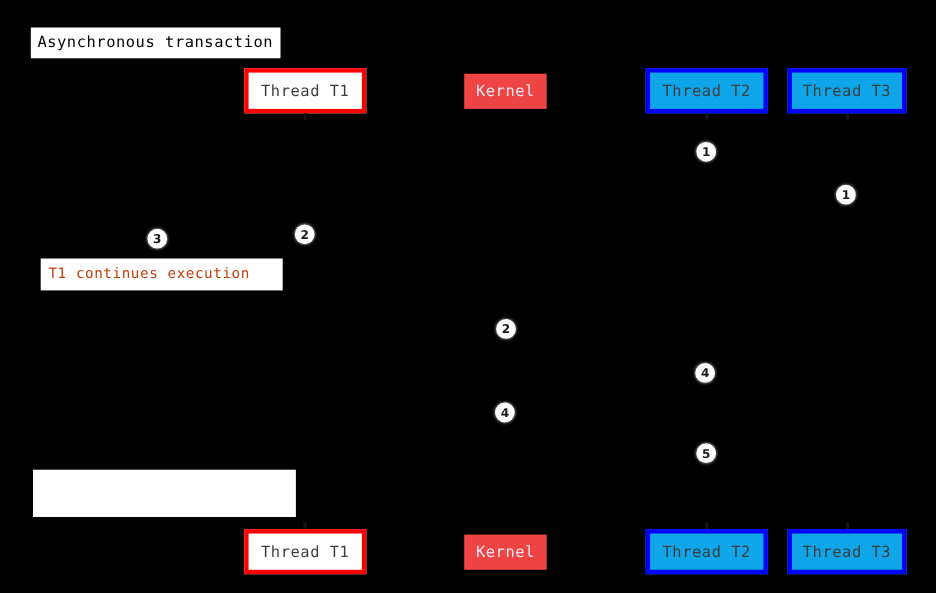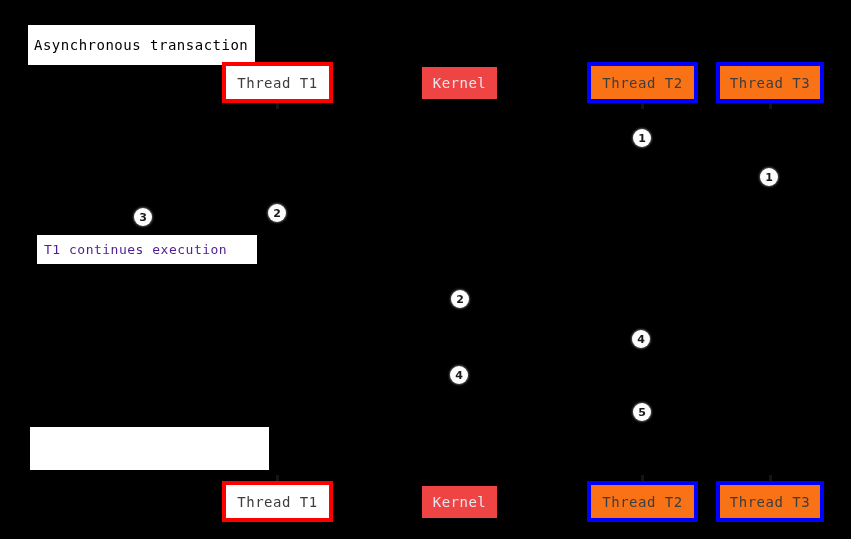--- a/index.html
+++ b/index.html
@@ -48,42 +48,42 @@
     font-size: 14px;
     letter-spacing: 0.5px;
     white-space: pre;
   }
   .participant.red {
     background: #ffffff;
     color: #3d3d3d;
     border: 4px solid #ff0000;
   }
   .participant.blueborder {
-    background: #f97316;
+    background: #0ea5e9;
     color: #3d3d3d;
     border: 4px solid #0000ff;
   }
   .participant.bluefill {
     background: #ef4444;
     color: #e6e6f2;
     border: none;
   }
 
   
   .lifeline-stub {
     position: absolute;
     width: 3px;
     background: #141414;
   }
 
   
   .note-box {
     position: absolute;
     background: #ffffff;
-    color: #4c1d95;
+    color: #c2410c;
     font-family: "DejaVu Sans Mono", monospace;
     font-size: 13px;
     letter-spacing: 0.5px;
     display: flex;
     align-items: center;
     justify-content: flex-start;
     padding: 0 7px;
     box-sizing: border-box;
     white-space: pre;
   }
@@ -108,21 +108,21 @@
     justify-content: center;
     line-height: 1;
     box-shadow: 0 0 2px 1px rgba(255,255,255,0.35);
   }
 </style>
 </head>
 <body>
 
 <div id="canvas">
 
-  <div class="title-box" id="title-box" style="left: 28px; top: 25px; width: 227px; height: 40px;">Asynchronous transaction</div>
+  <div class="title-box" id="title-box" style="left: 28px; top: 25px; width: 227px; height: 28px;">Asynchronous transaction</div>
 
   <div id="participants-top">
       <div class="participant red" style="left: 222px; top: 62px; width: 111px; height: 41px;">Thread T1</div>
       <div class="participant bluefill" style="left: 422px; top: 67px; width: 75px; height: 32px;">Kernel</div>
       <div class="participant blueborder" style="left: 587px; top: 62px; width: 111px; height: 41px;">Thread T2</div>
       <div class="participant blueborder" style="left: 716px; top: 62px; width: 108px; height: 41px;">Thread T3</div>
     </div>
 
   <div id="stubs-top">
       <div class="lifeline-stub" style="left: 276px; top: 103px; height: 6px;"></div>

